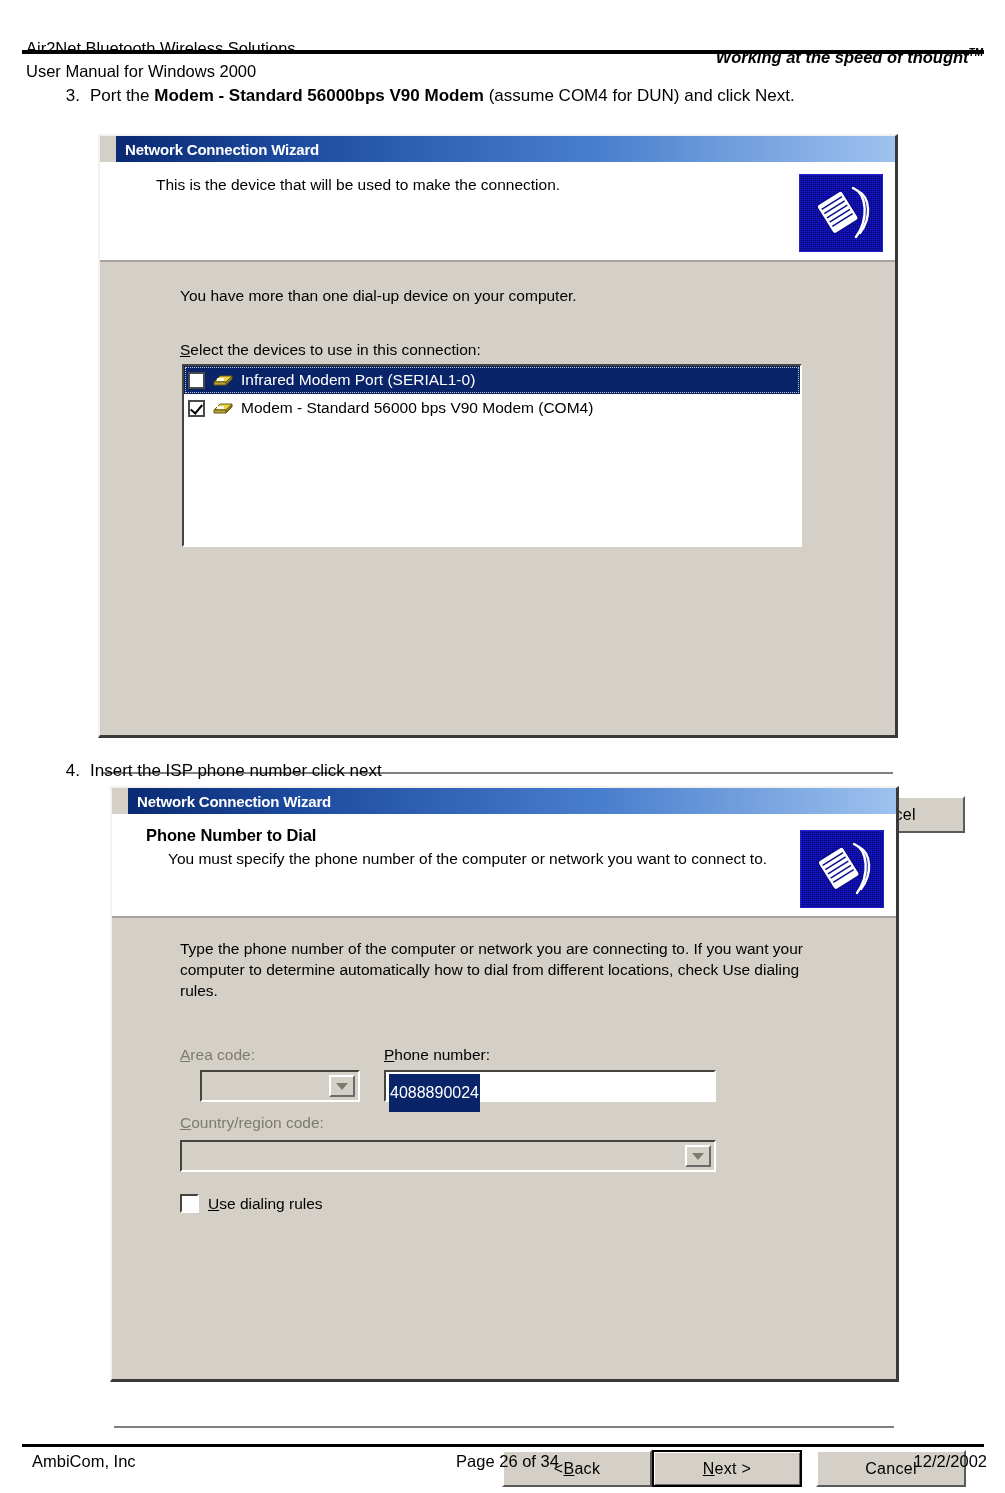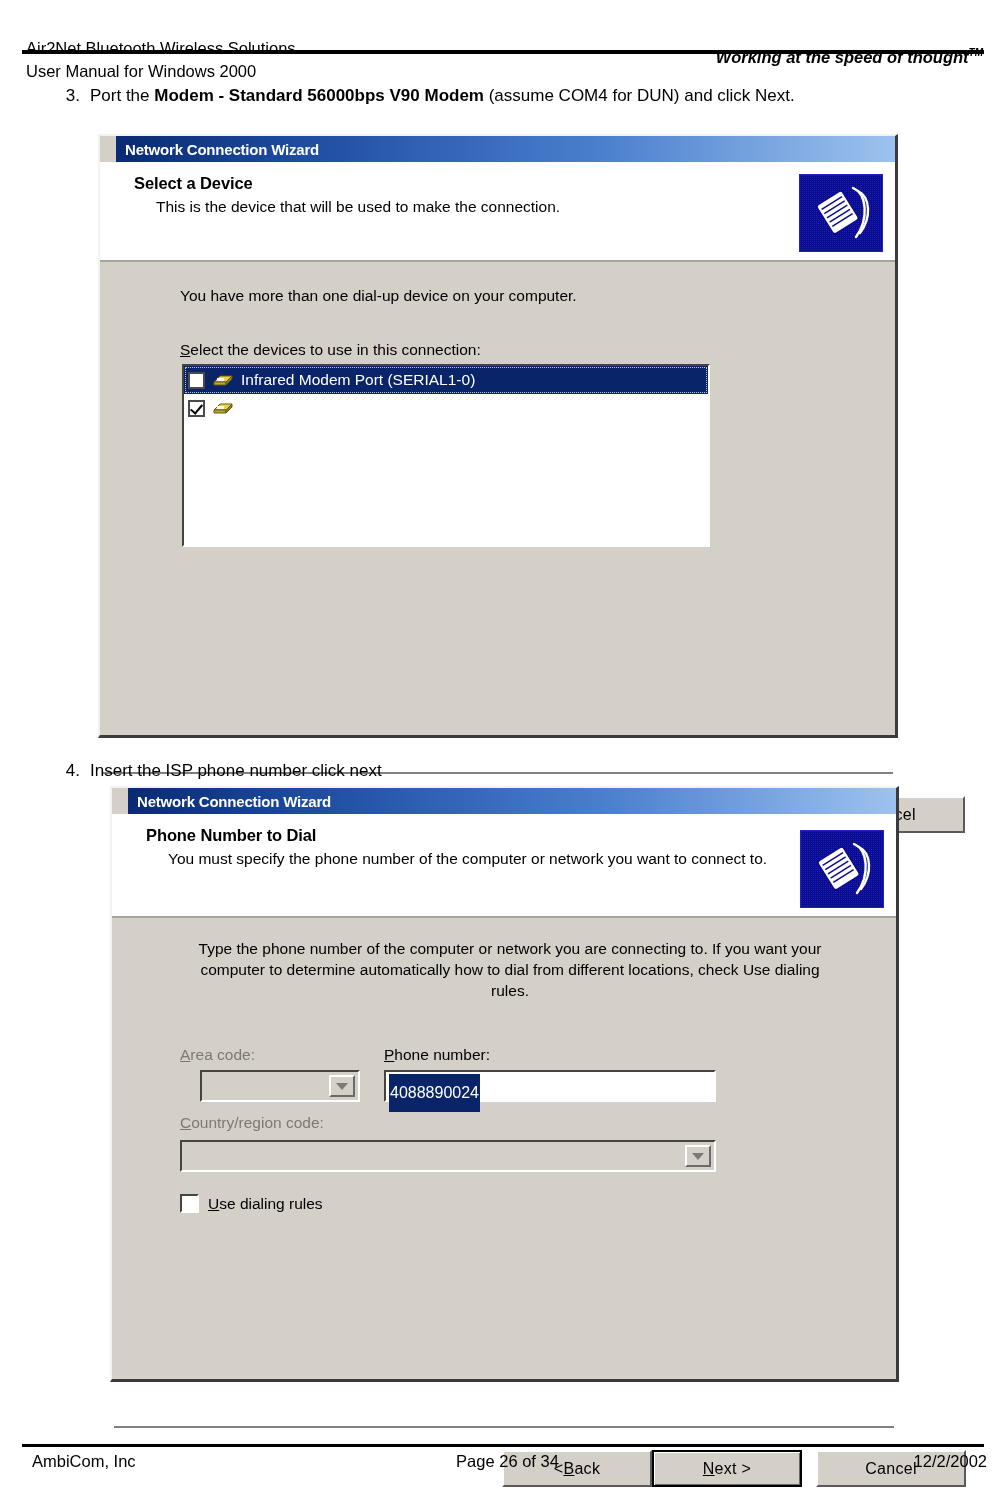--- a/index.html
+++ b/index.html
@@ -203,21 +203,21 @@
     font-size: 15.5px;
     line-height: 21px;
   }
   #dev-intro { position: absolute; left: 80px; top: 23px; }
   #dev-listlabel { position: absolute; left: 80px; top: 77px; }
   #dev-listlabel u { text-decoration: underline; }
 
   .listbox {
     position: absolute;
     left: 82px; top: 102px;
-    width: 528px; height: 183px;
+    width: 620px; height: 183px;
     background: #ffffff;
     border-top: 2px solid #46443e;
     border-left: 2px solid #46443e;
     border-right: 2px solid #ffffff;
     border-bottom: 2px solid #ffffff;
     box-sizing: border-box;
     overflow: hidden;
   }
   .listrow {
     display: flex;
@@ -251,21 +251,21 @@
     border-bottom: 2.5px solid #000;
     transform: rotate(40deg);
   }
   .modem-icon {
     width: 22px; height: 18px;
     margin-right: 7px;
     flex: 0 0 auto;
   }
 
   
-  #pn-intro { position: absolute; left: 68px; top: 20px; width: 660px; text-align: center; }
+  #pn-intro { position: absolute; left: 68px; top: 20px; width: 660px; }
 
   .field-label {
     position: absolute;
     font-size: 15.5px;
     color: #7d7a72;
   }
   .field-label u { text-decoration: underline; }
   .field-label.enabled { color: #000000; }
 
   .combo {
@@ -374,21 +374,20 @@
   <span class="body"><span>Port the </span><b>Modem - Standard 56000bps V90 Modem</b><span> (assume COM4 for DUN) and click Next.</span></span>
 </div>
 
 <div class="dialog" id="dialog-select-device">
 
   <div class="titlebar">
     <span class="titlebar-text">Network Connection Wizard</span>
   </div>
 
   <div class="wiz-head">
-    <div class="wiz-head-title">Select a Device</div>
     <div class="wiz-head-sub">This is the device that will be used to make the connection.</div>
     <div class="wiz-head-icon">
       <svg width="82" height="76" viewBox="0 0 82 76" xmlns="http://www.w3.org/2000/svg">
         <defs>
           <pattern id="dots1" width="2" height="2" patternUnits="userSpaceOnUse">
             <rect width="2" height="2" fill="#0b0b8f"></rect>
             <rect width="1" height="1" fill="#1a1adf"></rect>
           </pattern>
         </defs>
         <rect width="82" height="76" fill="url(#dots1)"></rect>
@@ -431,20 +430,21 @@
       <div class="listrow">
         <span class="lb-check checked"></span>
         <span class="modem-icon">
           <svg width="22" height="18" viewBox="0 0 22 18" xmlns="http://www.w3.org/2000/svg">
             <path d="M2 11 L8 5 L20 5 L14 11 Z" fill="#e8d24a" stroke="#6b5a10" stroke-width="1"></path>
             <path d="M2 11 L2 14 L14 14 L14 11 Z" fill="#b8a63a" stroke="#6b5a10" stroke-width="1"></path>
             <path d="M14 11 L20 5 L20 8 L14 14 Z" fill="#8d7d28" stroke="#6b5a10" stroke-width="1"></path>
             <rect x="5" y="7" width="7" height="3" fill="#fdfbe8"></rect>
           </svg>
         </span>
+        <span>Modem - Standard 56000 bps V90 Modem (COM4)</span>
       </div>
     </div>
 
     <div class="wiz-sep"></div>
 
     <div class="wiz-buttons">
       <button class="btn btn-back">
           <span>&lt; </span>
           <u>B</u>
           <span>ack</span>

